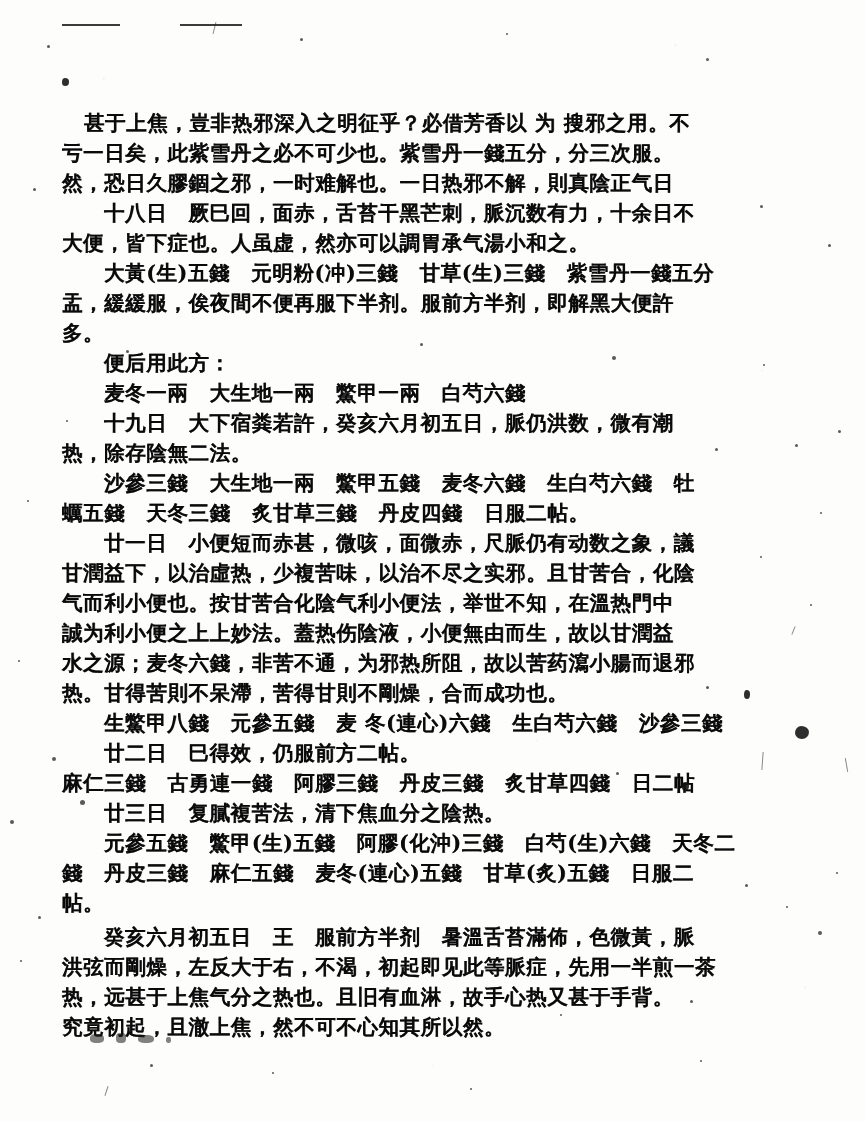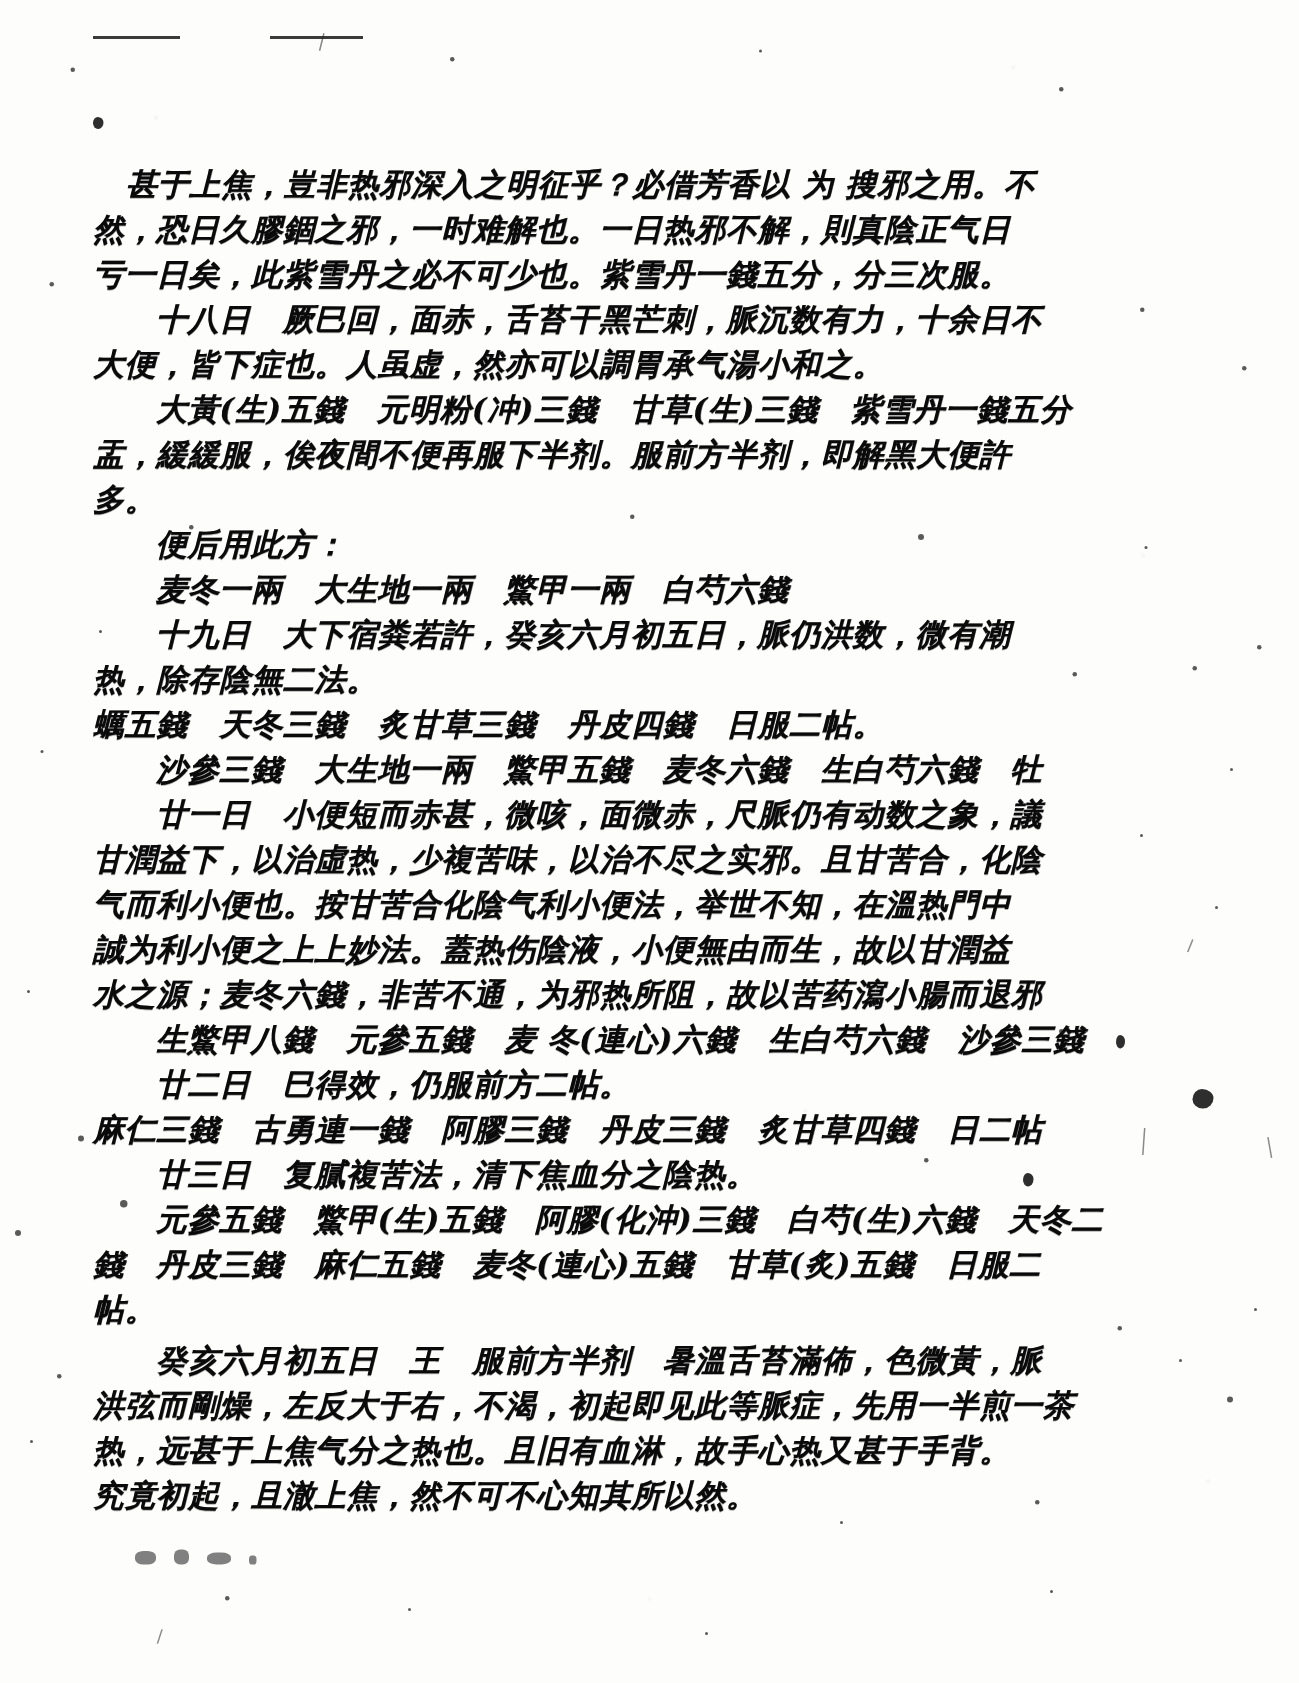--- a/index.html
+++ b/index.html
@@ -19,21 +19,20 @@
     background-image:
       radial-gradient(circle at 12% 7%, rgba(0,0,0,0.030) 0 1px, transparent 2px),
       radial-gradient(circle at 78% 4%, rgba(0,0,0,0.028) 0 1px, transparent 2px),
       radial-gradient(circle at 40% 20%, rgba(0,0,0,0.022) 0 1px, transparent 2px),
       radial-gradient(circle at 88% 33%, rgba(0,0,0,0.025) 0 1px, transparent 2px),
       radial-gradient(circle at 22% 52%, rgba(0,0,0,0.020) 0 1px, transparent 2px),
       radial-gradient(circle at 62% 66%, rgba(0,0,0,0.024) 0 1px, transparent 2px),
       radial-gradient(circle at 8%  78%, rgba(0,0,0,0.022) 0 1px, transparent 2px),
       radial-gradient(circle at 93% 88%, rgba(0,0,0,0.026) 0 1px, transparent 2px),
       radial-gradient(circle at 50% 95%, rgba(0,0,0,0.020) 0 1px, transparent 2px);
-    font-style: italic;
   }
 
   
   .rule-marks {
     position: absolute;
     top: 24px;
     left: 62px;
     width: 200px;
     height: 10px;
   }
@@ -108,45 +107,46 @@
 <div class="page">
 
   <div class="rule-marks">
     <div class="r1"></div>
     <div class="r2"></div>
   </div>
 
   <div class="body-text">
 
     <div class="line indent2">甚于上焦，豈非热邪深入之明征乎？必借芳香以 为 搜邪之用。不</div>
+    <div class="line">亏一日矣，此紫雪丹之必不可少也。紫雪丹一錢五分，分三次服。</div>
     <div class="line">然，恐日久膠錮之邪，一时难解也。一日热邪不解，則真陰正气日</div>
-    <div class="line">亏一日矣，此紫雪丹之必不可少也。紫雪丹一錢五分，分三次服。</div>
 
     <div class="line indent">十八日　厥巳回，面赤，舌苔干黑芒刺，脈沉数有力，十余日不</div>
     <div class="line">大便，皆下症也。人虽虚，然亦可以調胃承气湯小和之。</div>
 
     <div class="line indent">大黃(生)五錢　元明粉(冲)三錢　甘草(生)三錢　紫雪丹一錢五分</div>
     <div class="line">盂，緩緩服，俟夜間不便再服下半剂。服前方半剂，即解黑大便許</div>
     <div class="line">多。</div>
 
     <div class="line indent">便后用此方：</div>
 
     <div class="line indent">麦冬一兩　大生地一兩　鱉甲一兩　白芍六錢</div>
 
     <div class="line indent">十九日　大下宿粪若許，癸亥六月初五日，脈仍洪数，微有潮</div>
     <div class="line">热，除存陰無二法。</div>
 
+    <div class="line indent">沙參三錢　大生地一兩　鱉甲五錢　麦冬六錢　生白芍六錢　牡</div>
     <div class="line">蠣五錢　天冬三錢　炙甘草三錢　丹皮四錢　日服二帖。</div>
-    <div class="line indent">沙參三錢　大生地一兩　鱉甲五錢　麦冬六錢　生白芍六錢　牡</div>
 
     <div class="line indent">廿一日　小便短而赤甚，微咳，面微赤，尺脈仍有动数之象，議</div>
     <div class="line">甘潤益下，以治虛热，少複苦味，以治不尽之实邪。且甘苦合，化陰</div>
     <div class="line">气而利小便也。按甘苦合化陰气利小便法，举世不知，在溫热門中</div>
     <div class="line">誠为利小便之上上妙法。蓋热伤陰液，小便無由而生，故以甘潤益</div>
     <div class="line">水之源；麦冬六錢，非苦不通，为邪热所阻，故以苦药瀉小腸而退邪</div>
+    <div class="line">热。甘得苦則不呆滯，苦得甘則不剛燥，合而成功也。</div>
 
     <div class="line indent">生鱉甲八錢　元參五錢　麦 冬(連心)六錢　生白芍六錢　沙參三錢</div>
     <div class="line indent">廿二日　巳得效，仍服前方二帖。</div>
 
     <div class="line">麻仁三錢　古勇連一錢　阿膠三錢　丹皮三錢　炙甘草四錢　日二帖</div>
 
     <div class="line indent">廿三日　复膩複苦法，清下焦血分之陰热。</div>
 
     <div class="line indent">元參五錢　鱉甲(生)五錢　阿膠(化沖)三錢　白芍(生)六錢　天冬二</div>
     <div class="line">錢　丹皮三錢　麻仁五錢　麦冬(連心)五錢　甘草(炙)五錢　日服二</div>

